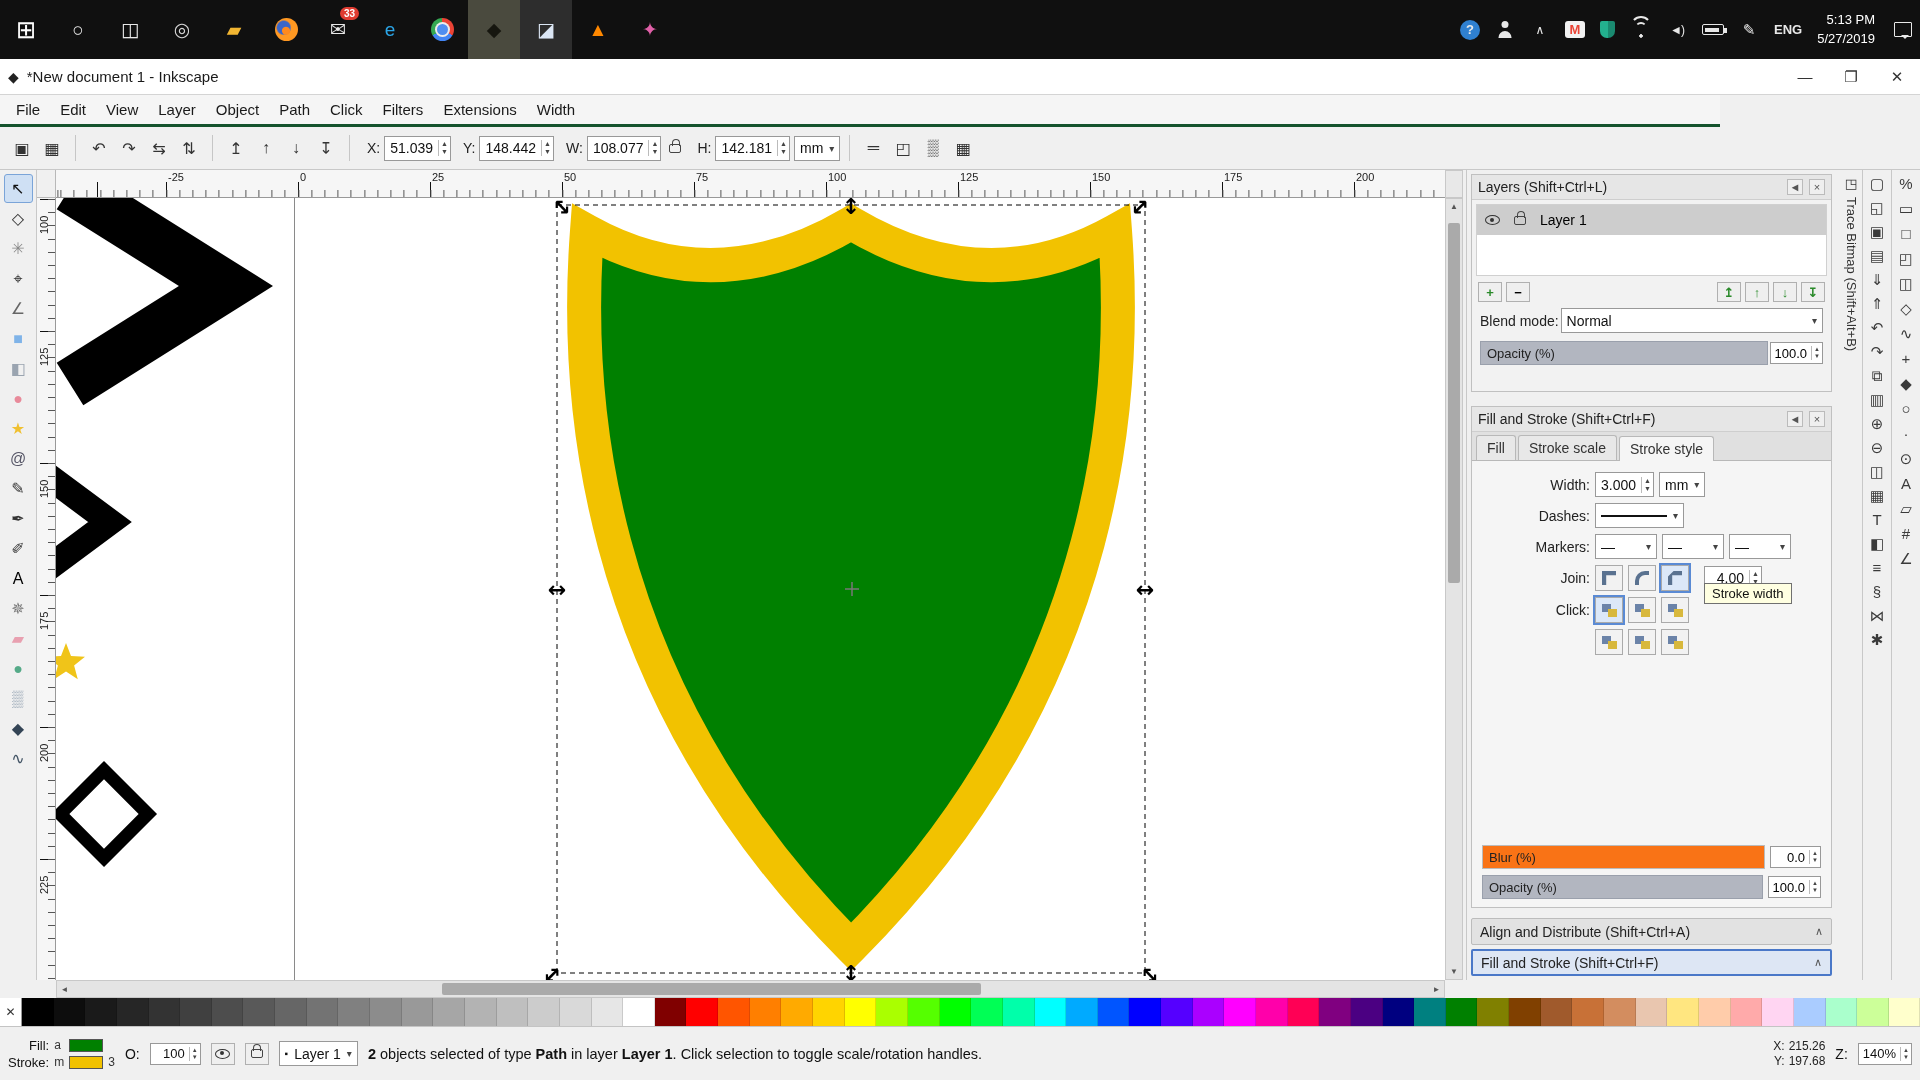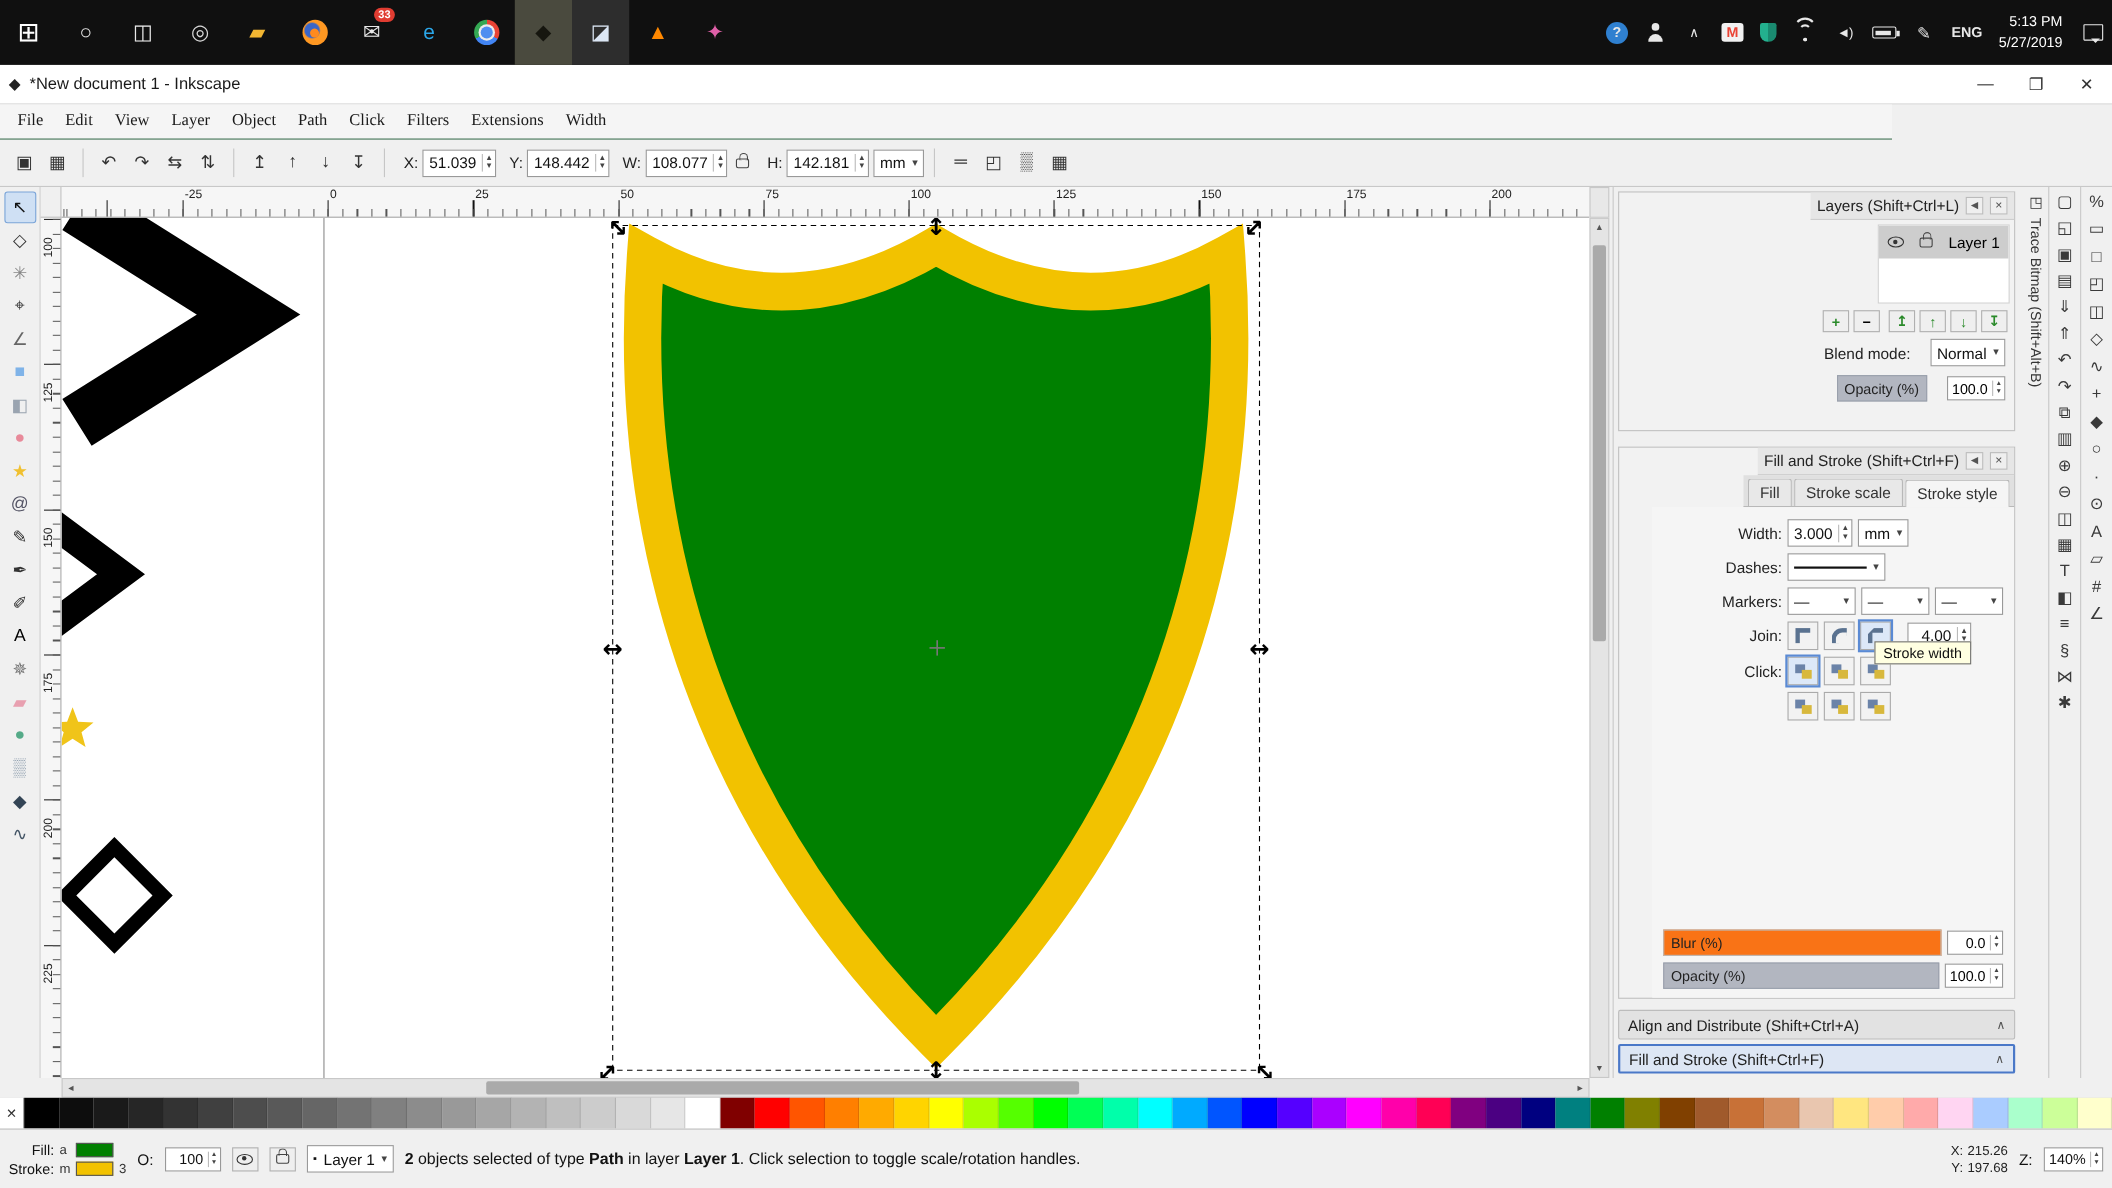--- a/index.html
+++ b/index.html
@@ -47,22 +47,22 @@
   #clock{color:#fff;font-size:13px;text-align:right;line-height:1.45;}
   .i-action{width:18px;height:15px;min-width:18px;border:1.5px solid #e8e8e8;border-radius:1px;margin-left:4px;}
   .i-action::after{content:"";position:absolute;right:2px;bottom:-7px;border:4px solid transparent;border-top-color:#e8e8e8;}
 
   
   #titlebar{left:0;top:59px;width:1920px;height:36px;background:#ffffff;border-bottom:1px solid #d4d4d4;
      display:flex;align-items:center;padding-left:8px;font-size:15px;color:#1a1a1a;}
   #titlebar .logo{font-size:14px;margin-right:8px;color:#222;}
   .winbtns{margin-left:auto;display:flex;height:100%;}
   .winbtn{width:46px;height:100%;display:flex;align-items:center;justify-content:center;font-size:15px;color:#333;}
-  #menubar{left:0;top:95px;width:1720px;height:32px;background:#f5f5f5;border-bottom:1px solid #14532d;
-     display:flex;align-items:center;padding-left:6px;font-size:15px;font-family:Liberation Serif, serif;}
+  #menubar{left:0;top:95px;width:1720px;height:32px;background:#f5f5f5;border-bottom:3px solid #14532d;
+     display:flex;align-items:center;padding-left:6px;font-size:15px;}
   .menu-item{padding:4px 10px;color:#1a1a1a;}
   #toolctrl{left:0;top:127px;width:1920px;height:43px;background:#f0f0f0;border-bottom:1px solid #c8c8c8;
      display:flex;align-items:center;padding:0 8px;gap:4px;font-size:14px;}
   .tbtn{width:28px;height:28px;border:1px solid transparent;border-radius:2px;display:inline-flex;
      align-items:center;justify-content:center;font-size:16px;color:#333;background:#f0f0f0;}
   .sep{width:1px;height:26px;background:#c6c6c6;margin:0 5px;}
   .spin{display:inline-flex;border:1px solid #999;background:#fff;height:25px;align-items:center;}
   .spin .val{padding:0 5px;font-size:14px;min-width:44px;text-align:right;color:#111;}
   .spin .arr{display:flex;flex-direction:column;justify-content:center;border-left:1px solid #bbb;
      font-size:7px;line-height:8px;padding:0 2px;color:#444;}
@@ -100,38 +100,38 @@
   #vscroll .sarr{position:absolute;left:0;width:16px;height:15px;display:flex;align-items:center;justify-content:center;font-size:8px;color:#555;}
   #vthumb{position:absolute;left:2px;top:24px;width:12px;height:360px;background:#aaaaaa;border-radius:2px;}
   #hscroll{left:56px;top:980px;width:1389px;height:18px;background:#e4e4e4;border:1px solid #c8c8c8;}
   #hthumb{position:absolute;left:385px;top:2px;width:539px;height:12px;background:#aaaaaa;border-radius:2px;}
   #hscroll .sarr{position:absolute;top:0;height:16px;width:15px;display:flex;align-items:center;justify-content:center;font-size:8px;color:#555;}
   #right-bg{left:1445px;top:170px;width:475px;height:810px;background:#f0f0f0;}
 
   
   #dock{left:1466px;top:170px;width:370px;height:810px;background:#f0f0f0;border-left:1px solid #c8c8c8;
      display:flex;flex-direction:column;padding:4px;font-size:14px;position:absolute;}
-  .panel{background:#f2f2f2;border:1px solid #c0c0c0;display:flex;flex-direction:column;align-items:flex-end;}
+  .panel{background:#f2f2f2;border:1px solid #c0c0c0;display:flex;flex-direction:column;}
   .ptitle{height:25px;background:#e6e6e6;border-bottom:1px solid #cecece;display:flex;align-items:center;
      padding:0 6px;gap:6px;font-size:14px;color:#222;}
   .pbtns{margin-left:auto;display:flex;gap:6px;}
   .pbtn{font-size:11px;color:#555;border:1px solid #bbb;background:#efefef;width:16px;height:16px;
      display:flex;align-items:center;justify-content:center;}
   #layers-panel{height:218px;}
   .layer-list{height:72px;background:#fff;border:1px solid #d0d0d0;margin:4px;overflow:hidden;}
   .layer-row{height:30px;display:flex;align-items:center;gap:10px;padding:0 8px;}
   .layer-row.sel{background:#cdcdcd;}
   .eye-icon{width:15px;height:10px;border:1.5px solid #333;border-radius:50%;position:relative;display:inline-block;}
   .eye-icon::before{content:"";position:absolute;left:4px;top:1.5px;width:4px;height:4px;background:#333;border-radius:50%;}
   .layer-btns{display:flex;align-items:center;padding:0 6px;gap:4px;height:24px;}
   .lbtn{width:24px;height:20px;border:1px solid #b0b0b0;background:#efefef;display:flex;align-items:center;
      justify-content:center;font-size:13px;font-weight:700;}
   .lbtn.green{color:#2a8a2a;}
   .lspacer{flex:1;}
-  .prow{display:flex;align-items:center;gap:18px;padding:4px 8px;}
+  .prow{display:flex;align-items:center;gap:2px;padding:4px 8px;}
   .prow label{color:#222;}
   .sliderbar{flex:1;height:24px;background:#b2b6c0;border:1px solid #9aa0ac;display:flex;align-items:center;
      padding:0 6px;font-size:13px;color:#222;}
   .sliderbar.empty{background:#f97316;border-color:#bbb;}
   .minispin{display:inline-flex;border:1px solid #999;background:#fff;height:22px;align-items:center;}
   .minispin .val{padding:0 4px;font-size:13px;min-width:38px;text-align:right;}
   .minispin .arr{display:flex;flex-direction:column;justify-content:center;border-left:1px solid #bbb;
      font-size:6px;line-height:7px;padding:0 2px;color:#444;}
   #fs-panel{flex:1;margin-top:14px;position:relative;}
   .tabs{display:flex;background:#e0e0e0;border-bottom:1px solid #b8b8b8;padding:3px 4px 0 4px;gap:2px;}

